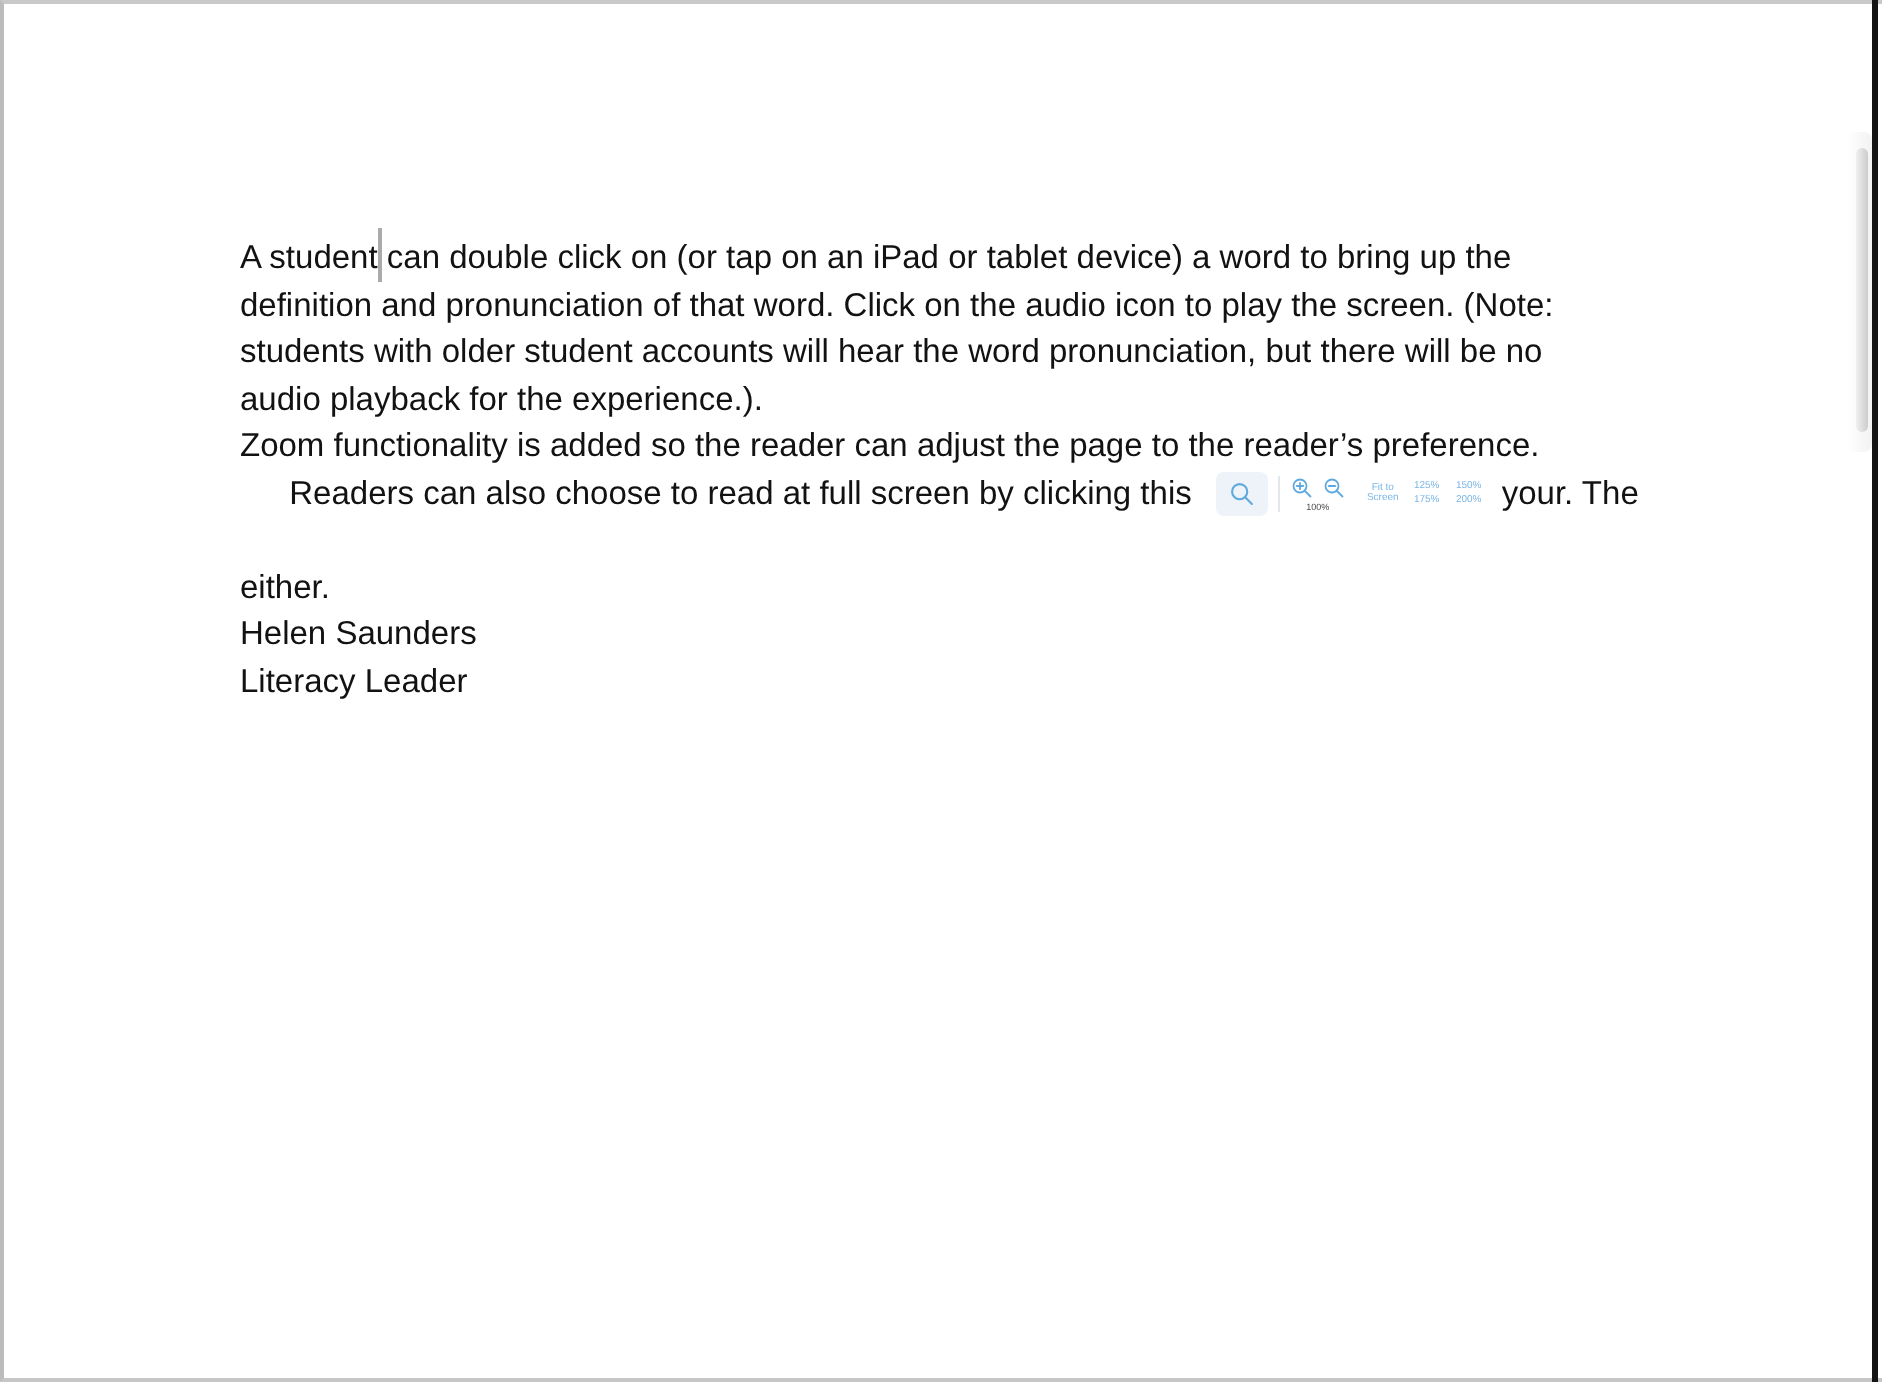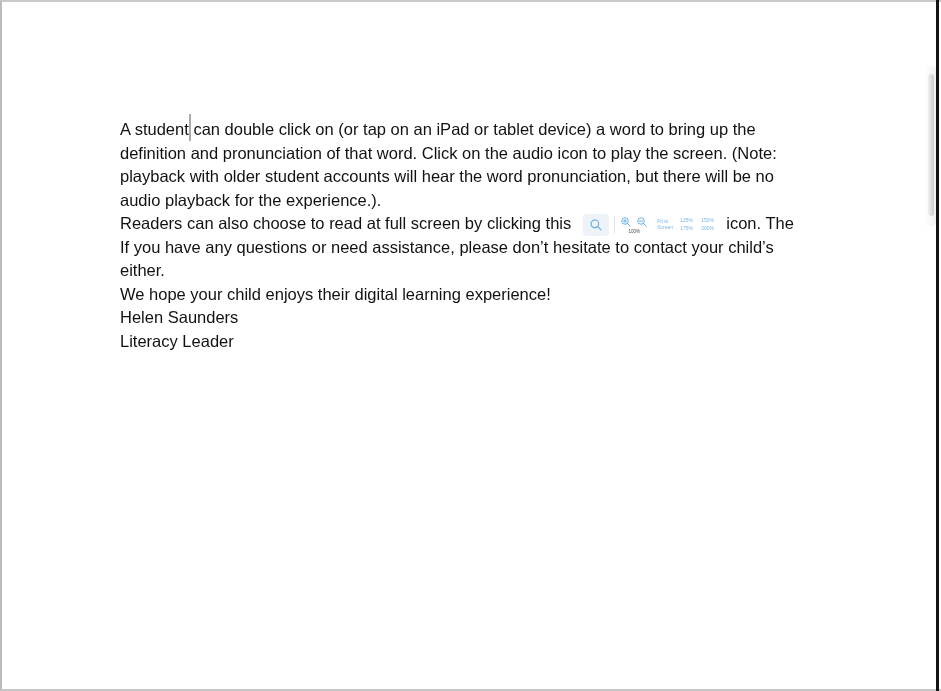--- a/index.html
+++ b/index.html
@@ -28,21 +28,21 @@
   }
   .text-caret{
     position:absolute;left:187px;top:112px;width:2px;height:27px;
     background:#8f8f8f;opacity:.75;
   }
   .letter{
     position:absolute;left:118px;top:116px;width:724px;
     font-size:16.5px;line-height:23.5px;color:#121212;
   }
   .letter p{margin:0;}
-  .p2{margin-top:12px;}
+  .p2{margin-top:12px;text-align:center;}
   .p3{margin-top:22px;}
   .sig{margin-top:23px;}
   
   .mini-toolbar{
     display:inline-flex;align-items:center;height:28px;
     margin:-8px 6px -8px 10px;vertical-align:middle;
     gap:5px;padding:0 2px;background:#ffffff;
   }
   .mt-btn{
     width:26px;height:22px;border-radius:4px;background:#edf3f9;
@@ -64,22 +64,23 @@
 
 <div class="page">
 
   <div class="text-caret"></div>
 
   <div class="letter">
 
     <p>
       <span>A student can double click on (or tap on an iPad or tablet device) a word to bring up the</span><br>
       <span>definition and pronunciation of that word. Click on the audio icon to play the screen. (Note:</span><br>
-      <span>playback with older student accounts will hear the word pronunciation, but there will be no</span><br>
+      <span>students with older student accounts will hear the word pronunciation, but there will be no</span><br>
       <span>audio playback for the experience.).</span><br>
+      <span>Zoom functionality is added so the reader can adjust the page to the reader’s preference.</span>
     </p>
 
     <p class="p2">
       <span>Readers can also choose to read at full screen by clicking this</span><span class="mini-toolbar">
         <span class="mt-btn">
           <svg width="14" height="14" viewBox="0 0 24 24">
             <circle cx="10" cy="10" r="6.5" fill="none" stroke="#5ea9e0" stroke-width="1.8"></circle>
             <line x1="14.5" y1="14.5" x2="20.5" y2="20.5" stroke="#5ea9e0" stroke-width="1.8" stroke-linecap="round"></line>
           </svg>
         </span>
@@ -100,27 +101,26 @@
           </span>
           <span class="mt-zoomlevel">100%</span>
         </span>
         <span class="mt-menu">
           <span class="mt-fit">Fit to Screen</span>
           <span class="mt-pct">125%</span>
           <span class="mt-pct">150%</span>
           <span class="mt-pct">175%</span>
           <span class="mt-pct">200%</span>
         </span>
-      </span><span>icon. The</span><br>
+      </span><span>your. The</span><br>
     </p>
 
     <p class="p3">
-      <span>If you have any questions or need assistance, please don’t hesitate to contact your child’s</span><br>
+      <br>
       <span>either.</span><br>
-      <span>We hope your child enjoys their digital learning experience!</span>
     </p>
 
     <p class="sig">
       <span>Helen Saunders</span><br>
       <span>Literacy Leader</span>
     </p>
 
   </div>
 
   <div class="scroll-shadow"></div>

